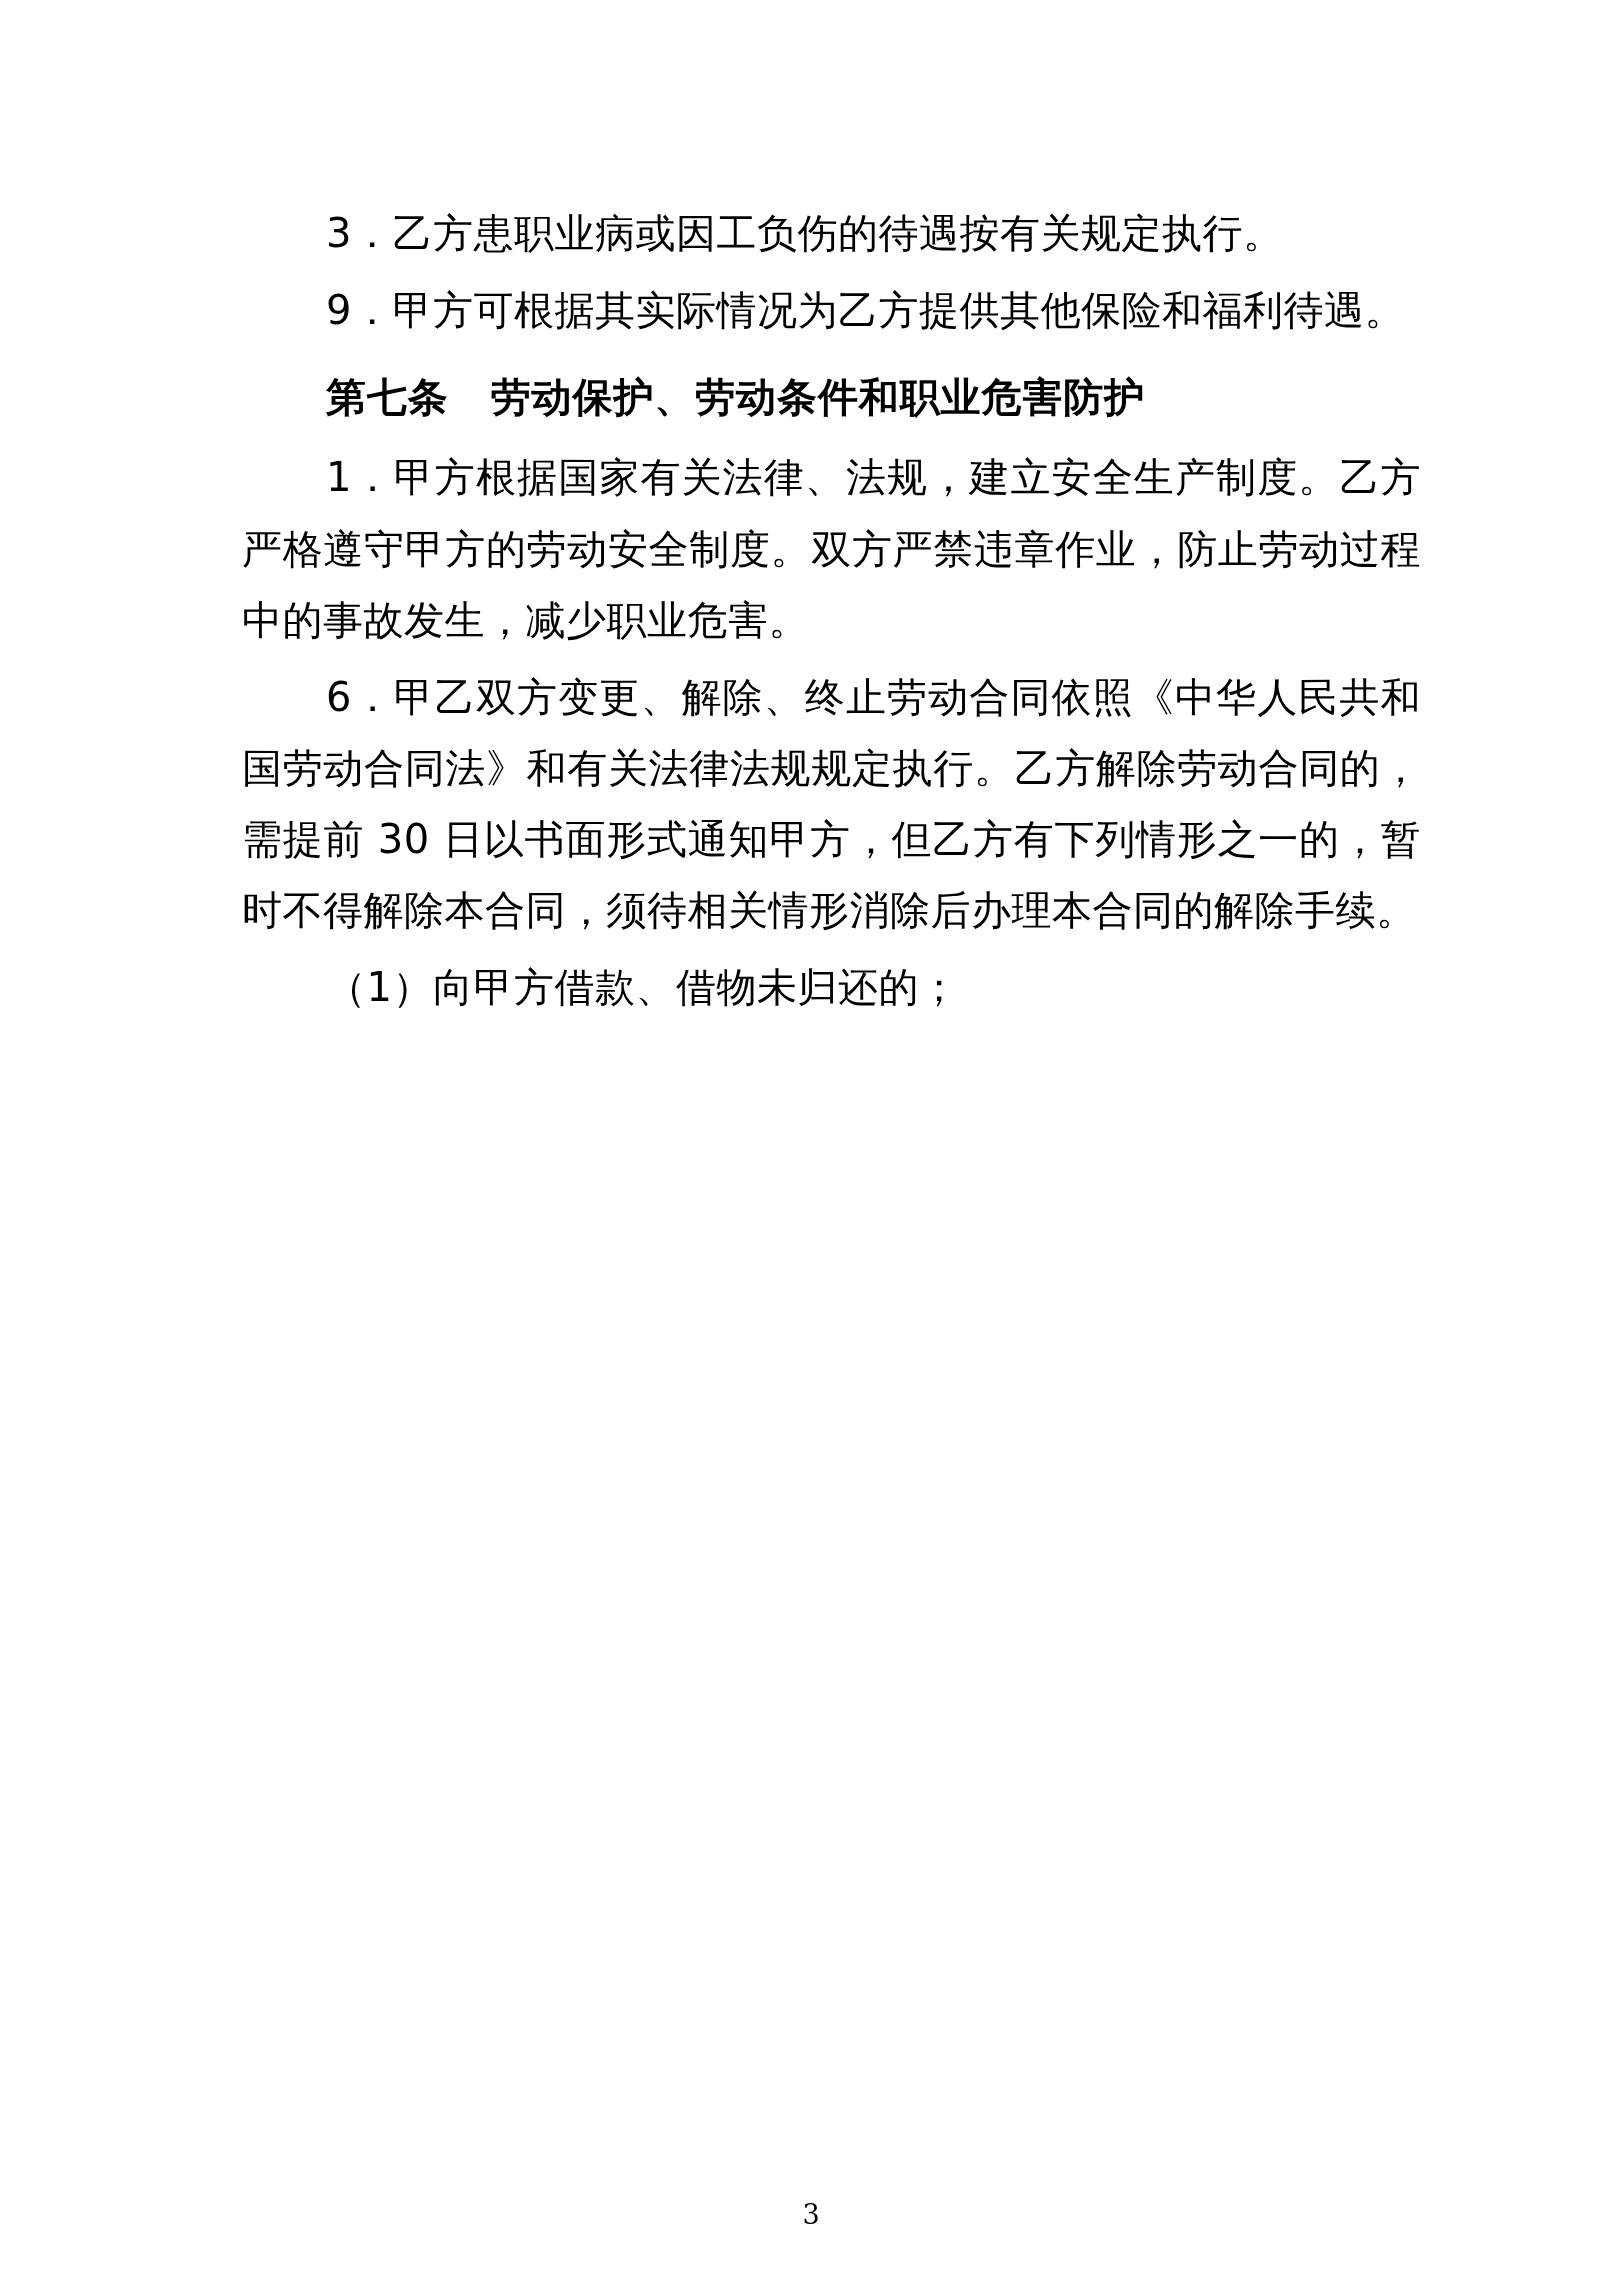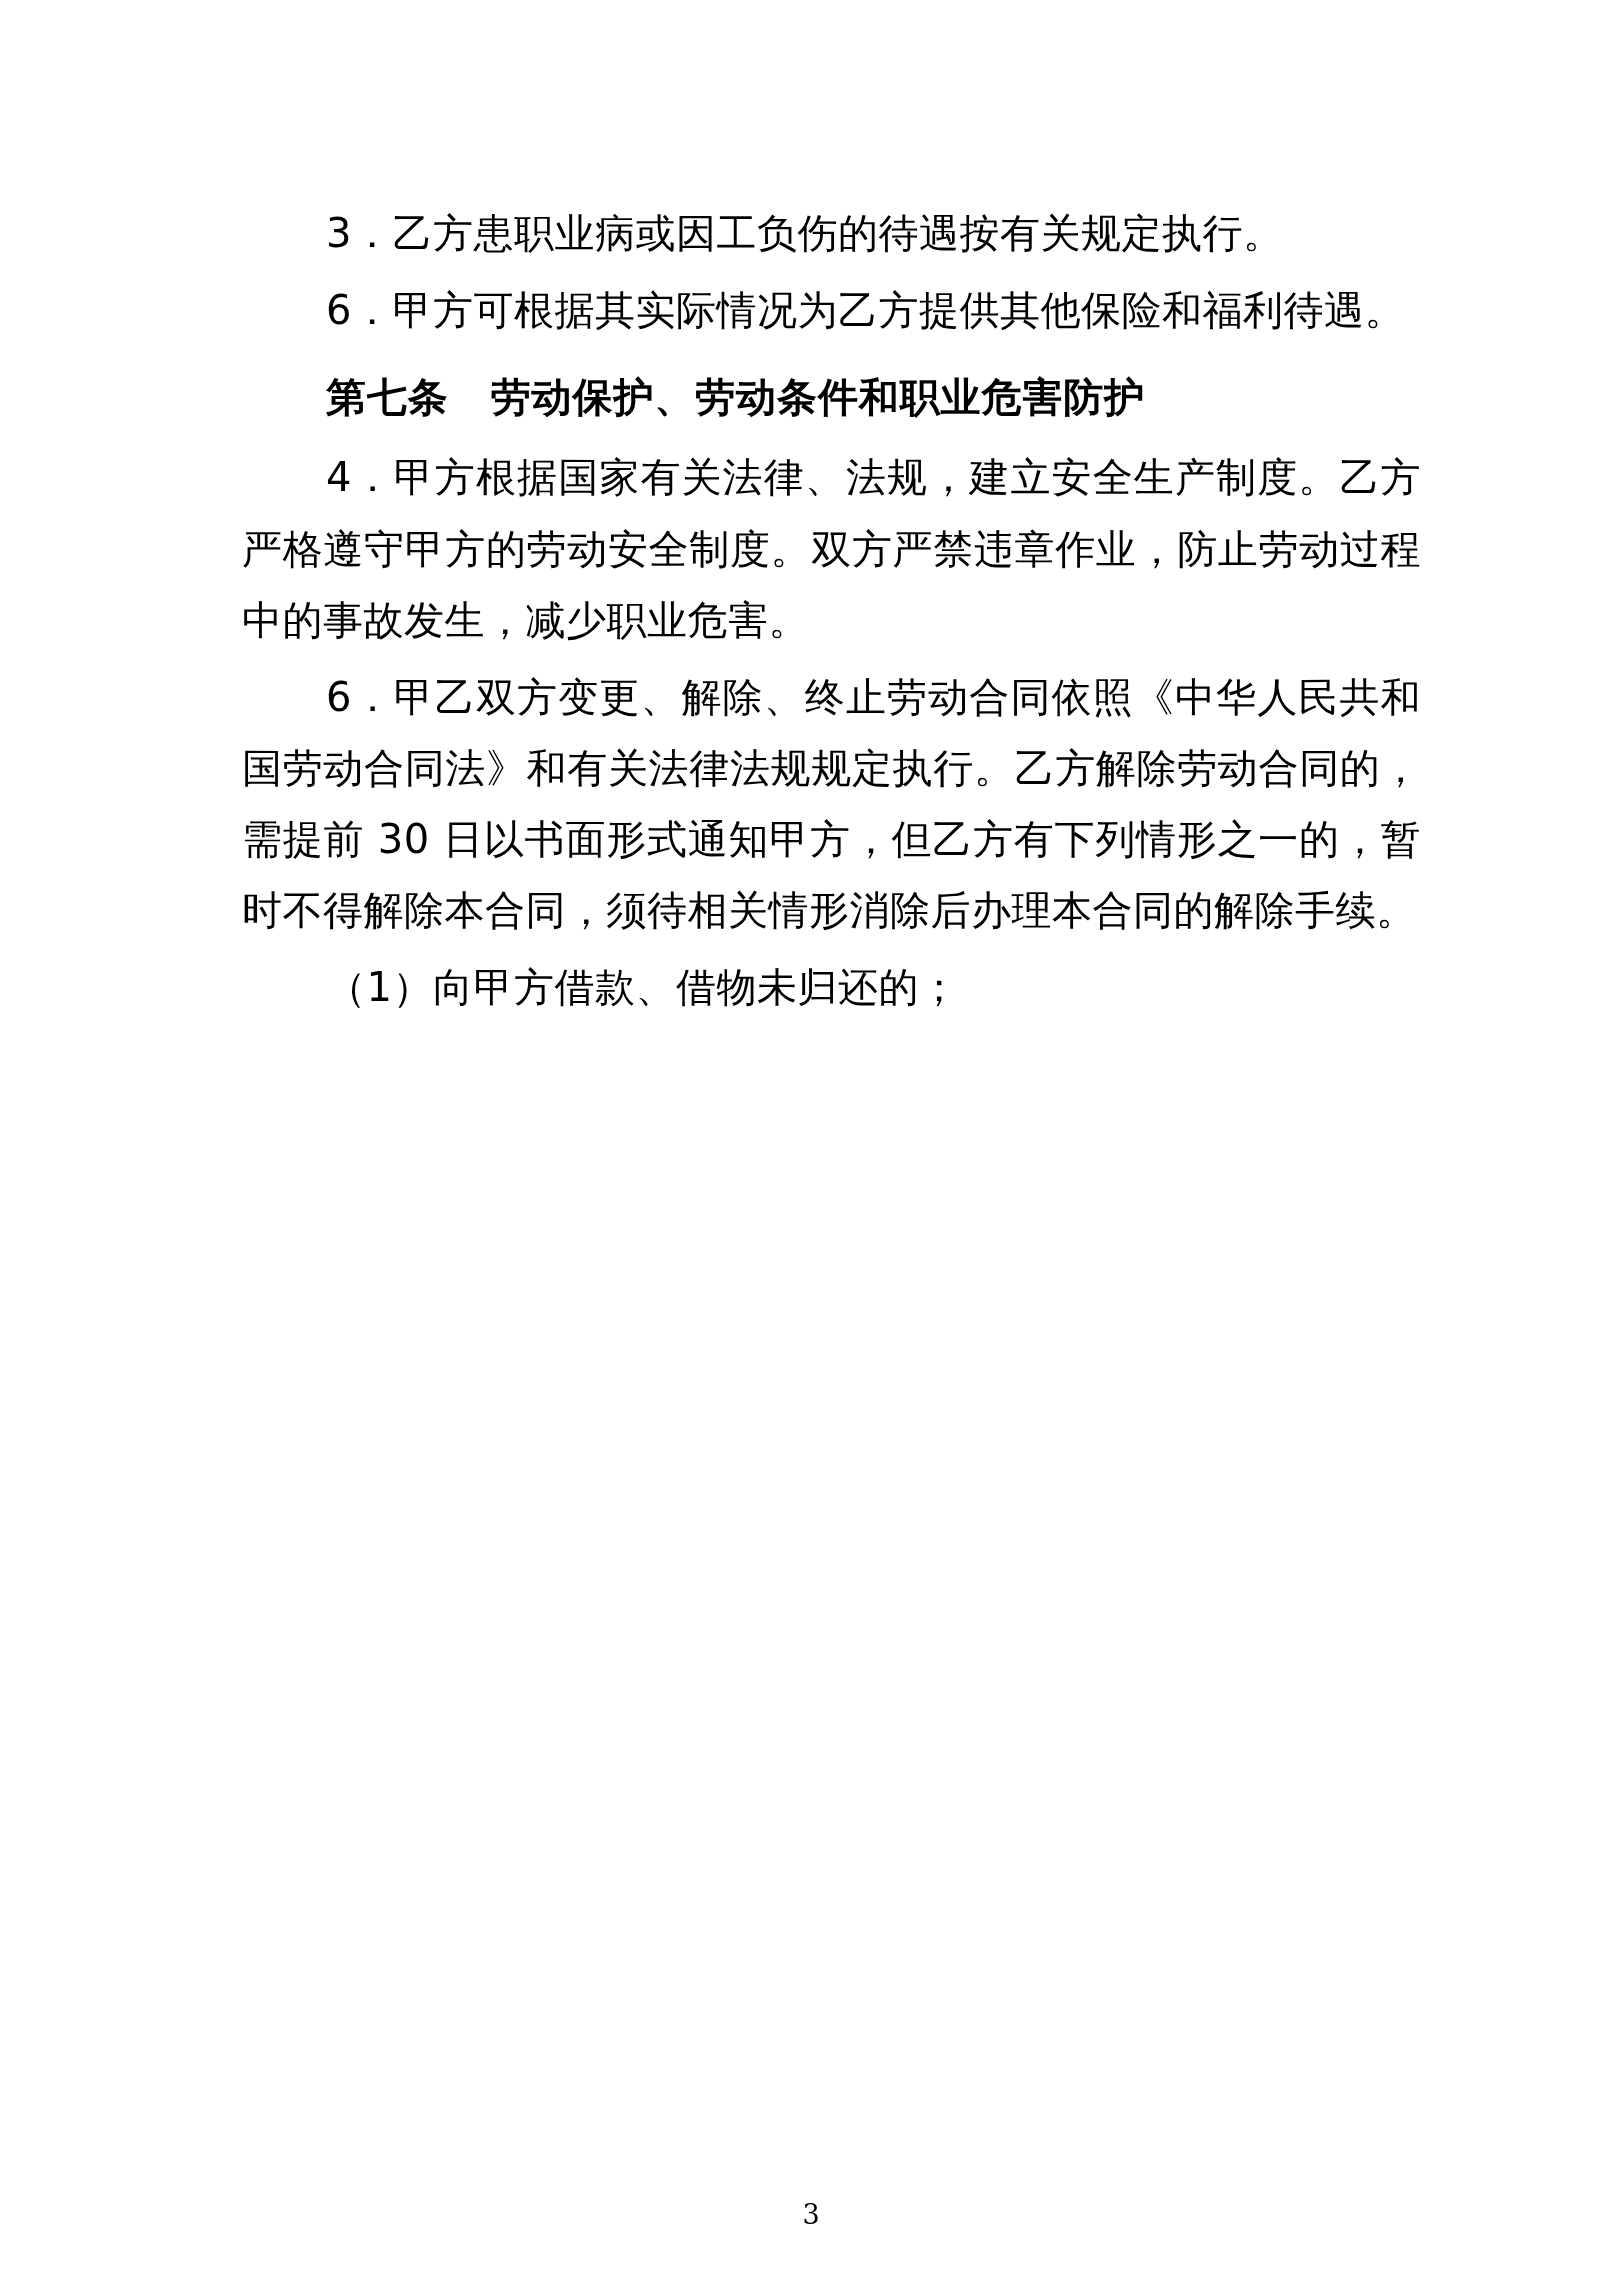--- a/index.html
+++ b/index.html
@@ -58,25 +58,25 @@
   }
 </style>
 </head>
 <body>
 
 <div class="page">
   <div class="doc-body">
 
     <p class="para indent">3．乙方患职业病或因工负伤的待遇按有关规定执行。</p>
 
-    <p class="para indent">6．甲方可根据其实际情况为乙方提供其他保险和福利待遇。</p>
+    <p class="para indent">9．甲方可根据其实际情况为乙方提供其他保险和福利待遇。</p>
 
     <p class="heading"><span>第七条</span><span class="gap"></span><span>劳动保护、劳动条件和职业危害防护</span></p>
 
-    <p class="para indent">4．甲方根据国家有关法律、法规，建立安全生产制度。乙方严格遵守甲方的劳动安全制度。双方严禁违章作业，防止劳动过程中的事故发生，减少职业危害。</p>
+    <p class="para indent">1．甲方根据国家有关法律、法规，建立安全生产制度。乙方严格遵守甲方的劳动安全制度。双方严禁违章作业，防止劳动过程中的事故发生，减少职业危害。</p>
 
 
 
     <p class="para indent">6．甲乙双方变更、解除、终止劳动合同依照《中华人民共和国劳动合同法》和有关法律法规规定执行。乙方解除劳动合同的，需提前 30 日以书面形式通知甲方，但乙方有下列情形之一的，暂时不得解除本合同，须待相关情形消除后办理本合同的解除手续。</p>
 
     <p class="para indent">（1）向甲方借款、借物未归还的；</p>
 
 
   </div>
 

